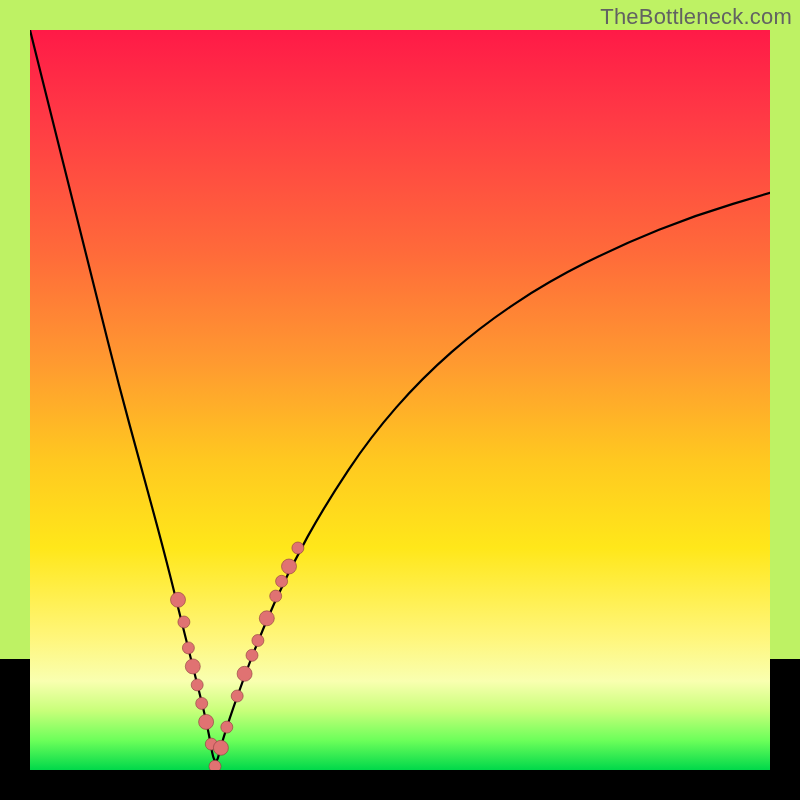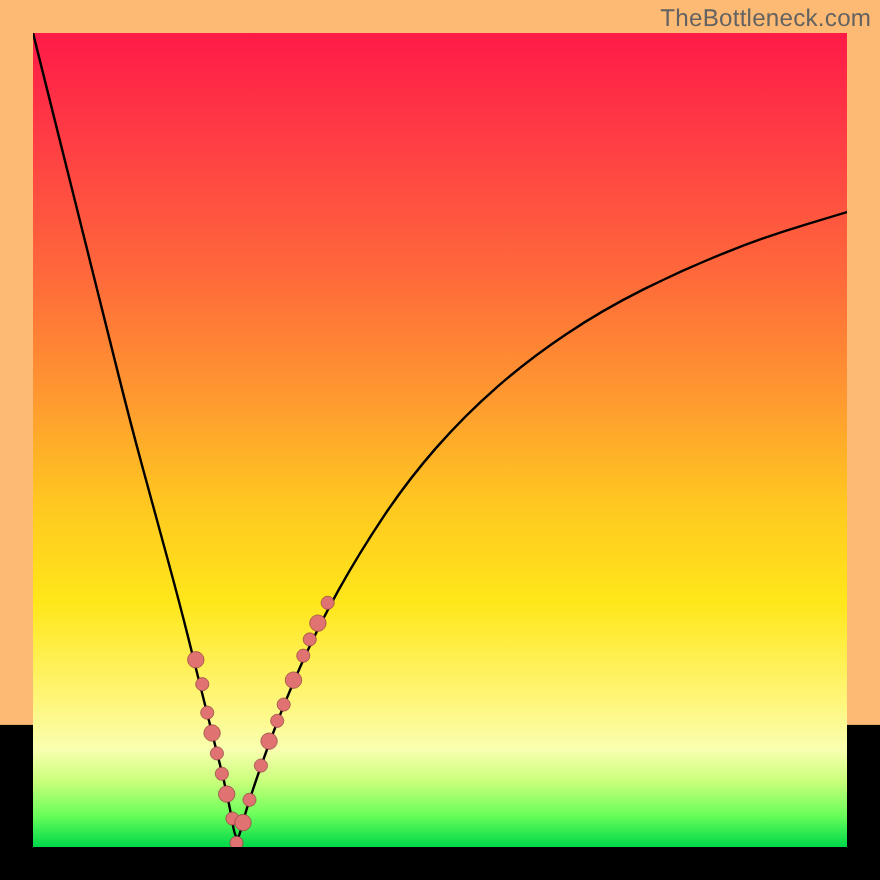--- a/index.html
+++ b/index.html
@@ -8,21 +8,21 @@
     width: 800px;
     height: 800px;
     overflow: hidden;
     background: #000;
     font-family: Arial, Helvetica, sans-serif;
   }
   .frame {
     position: relative;
     width: 800px;
     height: 659px;
-    background: #fdba74;
+    background: #bef264;
   }
   .plot {
     position: absolute;
     left: 30px;
     top: 30px;
     width: 740px;
     height: 740px;
     
     background: linear-gradient(
       to bottom,

